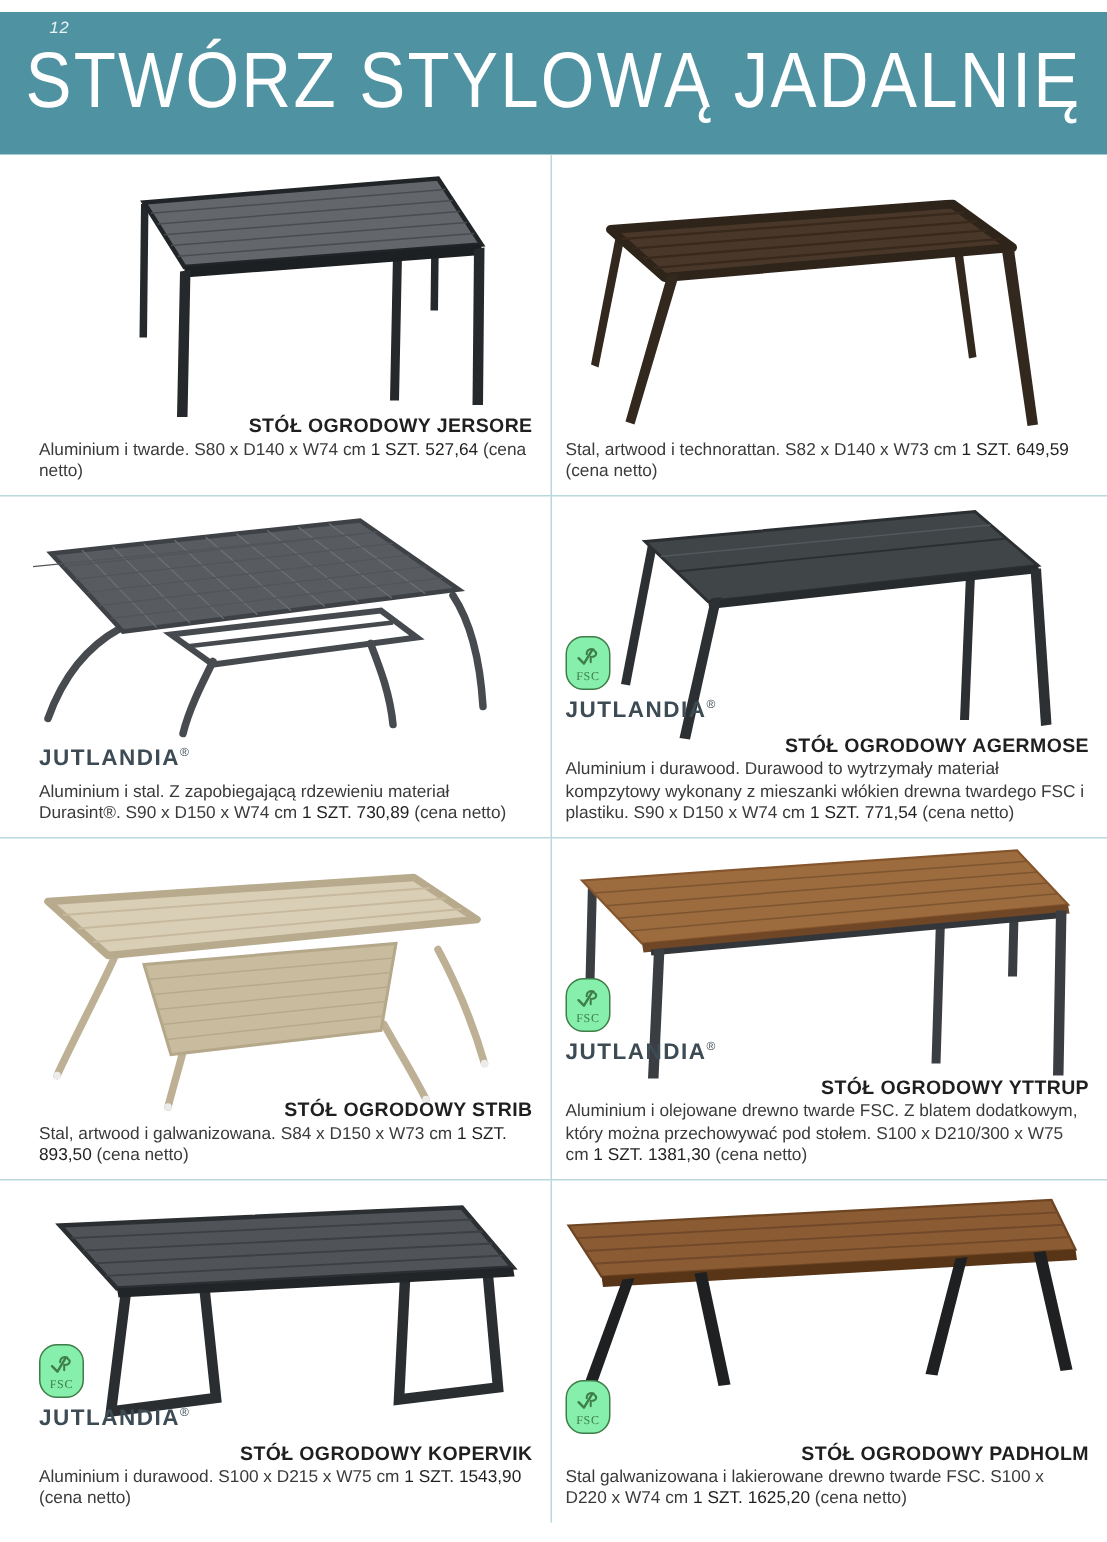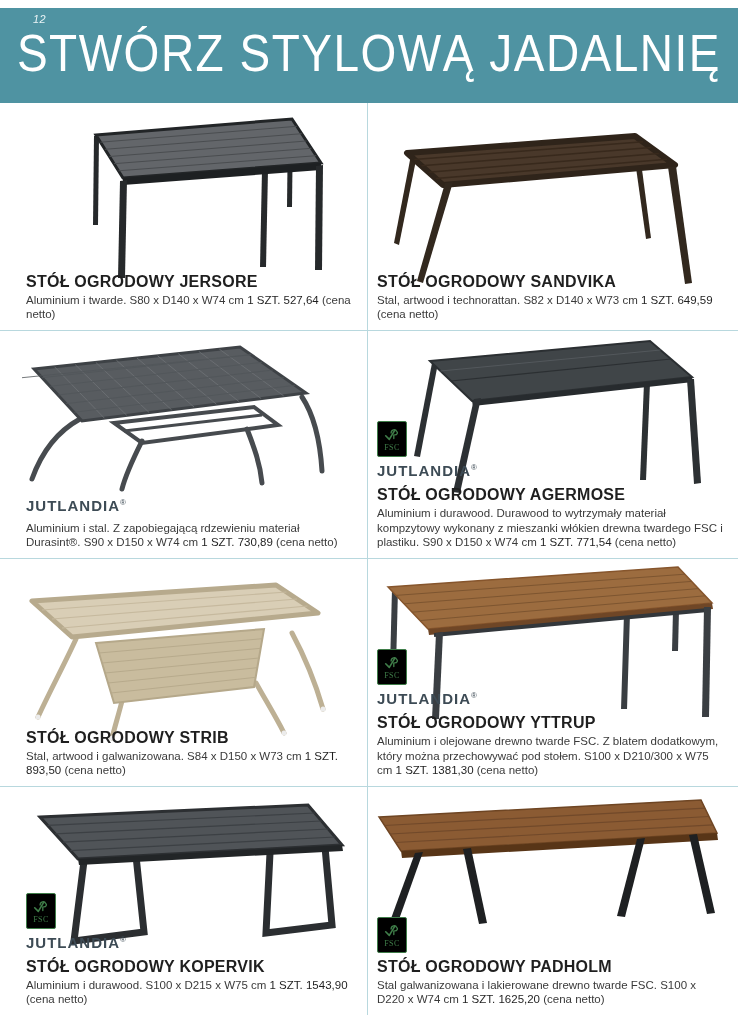--- a/index.html
+++ b/index.html
@@ -27,33 +27,33 @@
   }
   .cell{position:relative;box-sizing:border-box;}
   .cell.col-left{border-right:1px solid #b8d8de;}
   .cell.has-hline{border-bottom:1px solid #b8d8de;}
   .photo{position:absolute;}
   .photo svg{display:block;}
   .info{position:absolute;bottom:8px;right:12px;}
   .col-left .info{left:26px;}
   .col-right .info{left:9px;}
   .product-name{
-    margin:0 0 2px 0;font-size:16px;font-weight:700;color:#1f1f1f;letter-spacing:.25px;
+    margin:0 0 2px 0;font-size:13px;font-weight:700;color:#1f1f1f;letter-spacing:.25px;text-align:right;
   }
   .product-desc{
     margin:0;font-size:11.5px;color:#3a3a3a;line-height:1.28;
   }
   .product-desc strong{color:#1f1f1f;font-weight:400;}
   
   .jutlandia{
     font-size:15px;font-weight:700;color:#3d4b55;letter-spacing:1px;margin:0 0 7px 0;
   }
   .jutlandia sup{font-size:8px;font-weight:400;vertical-align:super;letter-spacing:0;}
   .fsc-badge{
-    width:30px;height:36px;border:1.5px solid #3f7d49;border-radius:2px;background:#000000;
+    width:30px;height:36px;border:1.5px solid #3f7d49;border-radius:12px;background:#86efac;
     display:flex;flex-direction:column;align-items:center;justify-content:center;
     margin:0 0 5px 0;box-sizing:border-box;
   }
   .fsc-badge .fsc-label{
     font-family:"Liberation Serif",serif;font-size:8px;color:#3f7d49;letter-spacing:.5px;line-height:1;margin-top:1px;
   }
 </style>
 </head>
 <body>
 
@@ -95,21 +95,20 @@
         <polygon points="22,20 250,3 290,32 58,52" fill="#49382a" stroke="#2f241a" stroke-width="6" stroke-linejoin="round"></polygon>
         <line x1="29.2" y1="26.4" x2="258" y2="8.8" stroke="#38291c" stroke-width="1.5"></line>
         <line x1="36.4" y1="32.8" x2="266" y2="14.6" stroke="#38291c" stroke-width="1.5"></line>
         <line x1="43.6" y1="39.2" x2="274" y2="20.4" stroke="#38291c" stroke-width="1.5"></line>
         <line x1="50.8" y1="45.6" x2="282" y2="26.2" stroke="#38291c" stroke-width="1.5"></line>
         <polygon points="60,50 68,49 38,150 32,148" fill="#32281e"></polygon>
         <polygon points="283,34 291,33 307,150 300,151" fill="#32281e"></polygon>
       </svg>
     </div>
     <div class="info">
-      <h3 class="product-name">STÓŁ OGRODOWY SANDVIKA</h3>
       <p class="product-desc"><span>Stal, artwood i technorattan. S82 x D140 x W73 cm</span> <strong>1 SZT. 649,59</strong> <span>(cena netto)</span></p>
     </div>
   </section>
 
   <section class="cell col-left has-hline">
     <div class="photo" style="left:22px;top:8px;">
       <svg width="305" height="155" viewBox="0 0 305 155">
         <polygon points="92,84 232,68 256,86 120,104" fill="none" stroke="#464a4e" stroke-width="4"></polygon>
         <line x1="102" y1="92" x2="240" y2="76" stroke="#464a4e" stroke-width="3"></line>
         <path d="M58,80 C36,92 20,112 10,140" stroke="#474b4f" stroke-width="5" fill="none" stroke-linecap="round"></path>

